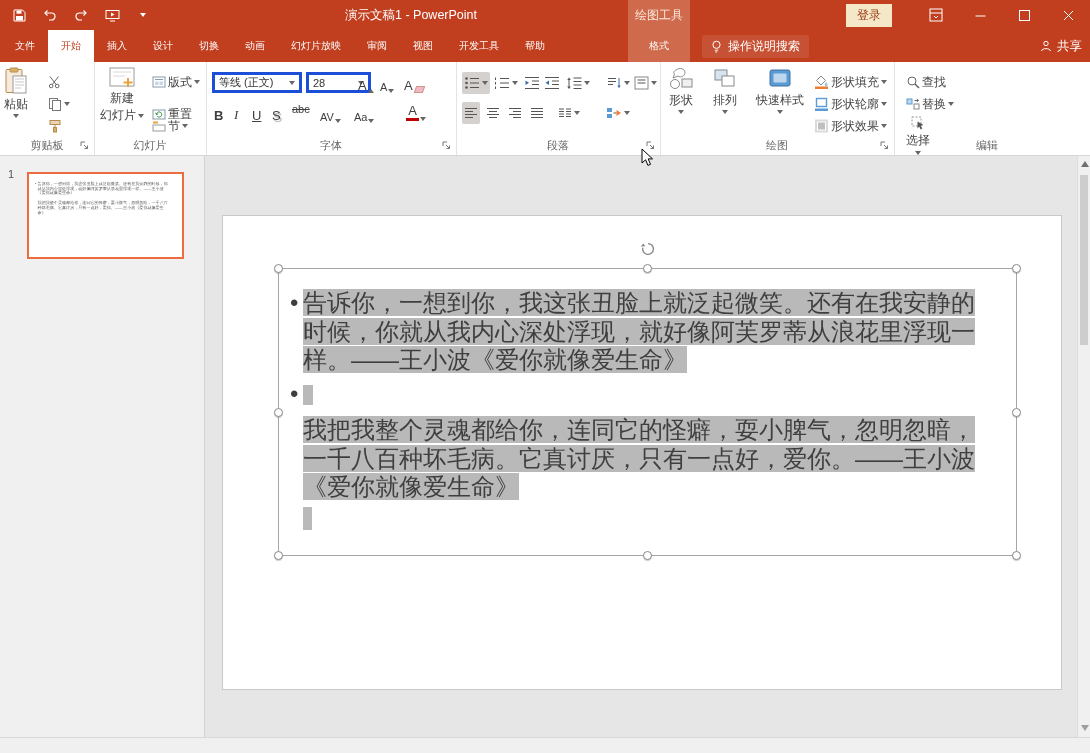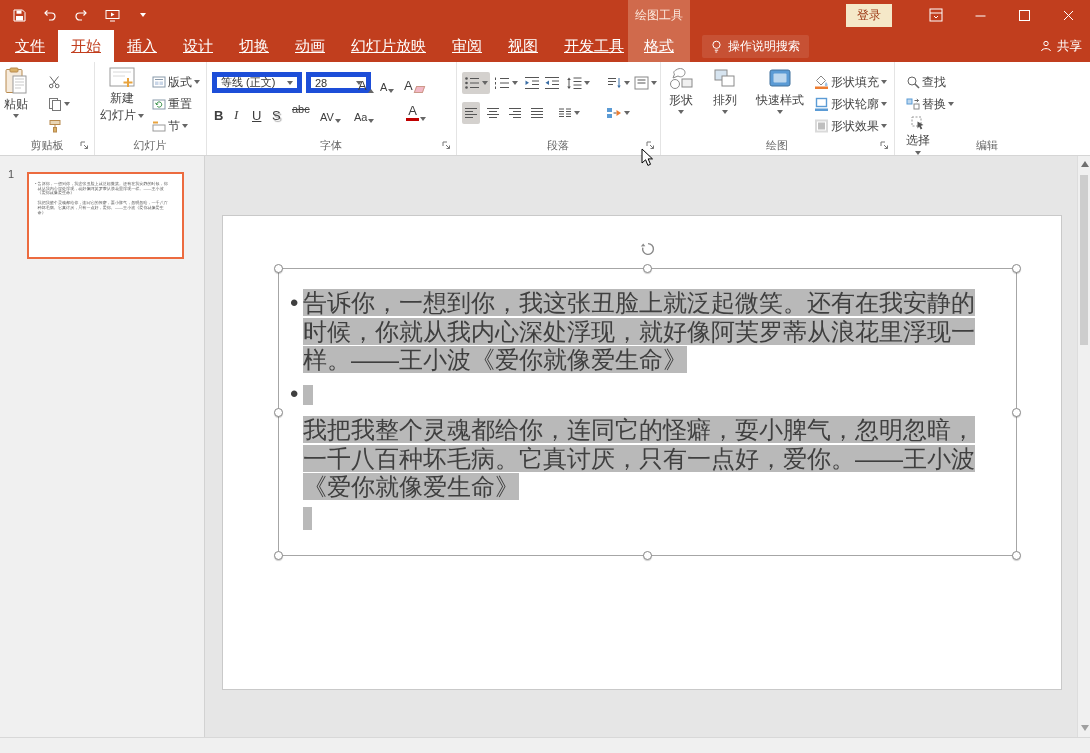--- a/index.html
+++ b/index.html
@@ -18,33 +18,33 @@
   .qbtn{display:flex;align-items:center;justify-content:center;width:18px;height:22px;}
   #win-title{position:absolute;left:345px;top:0;height:30px;display:flex;align-items:center;font-size:12.5px;color:#fff;white-space:nowrap;}
   #ctx-top{position:absolute;left:628px;top:0;width:62px;height:30px;background:#D06A4C;display:flex;align-items:center;justify-content:center;font-size:12px;color:#FBE9DD;}
   .tb-right{position:absolute;right:0;top:0;height:30px;display:flex;align-items:center;}
   #signin{background:#F5E8C8;color:#9E3A17;font-size:12px;padding:3px 11px;margin-right:22px;cursor:default;}
   .wbtn{width:44px;height:30px;display:flex;align-items:center;justify-content:center;}
 
   
   #tabrow{position:absolute;left:0;top:30px;width:1090px;height:32px;background:#C13E1E;z-index:4;}
   .tabs{display:flex;height:32px;align-items:stretch;padding-left:2px;}
-  .tab{display:flex;align-items:center;padding:0 13px;font-size:15px;color:#fff;white-space:nowrap;text-decoration:underline;}
+  .tab{display:flex;align-items:center;padding:0 13px;font-size:10px;color:#fff;white-space:nowrap;}
   .tab.selected{background:#fff;color:#C13E1E;}
   #ctx-tab{position:absolute;left:628px;top:0;width:62px;height:32px;background:#D06A4C;display:flex;align-items:center;justify-content:center;font-size:12.5px;color:#fff;}
   #tellme{position:absolute;left:702px;top:5px;height:23px;display:flex;align-items:center;gap:6px;font-size:12px;color:#fff;padding:0 9px;background:rgba(255,255,255,.10);border-radius:2px;}
   #share{position:absolute;right:8px;top:0;height:32px;display:flex;align-items:center;gap:5px;font-size:12.5px;color:#fff;}
 
   
   #ribbon{position:absolute;left:0;top:62px;width:1090px;height:93px;background:#fff;border-bottom:1px solid #D5D5D5;z-index:3;}
   .grp{position:absolute;top:0;height:93px;border-right:1px solid #E4E4E4;}
   .grp-label{position:absolute;bottom:2px;left:0;right:0;text-align:center;font-size:11px;color:#666;}
   .launcher{position:absolute;bottom:4px;right:4px;width:11px;height:11px;display:flex;align-items:center;justify-content:center;}
   .bigbtn{position:absolute;top:5px;display:flex;flex-direction:column;align-items:center;font-size:12px;color:#444;gap:2px;line-height:15px;}
-  .combo{position:absolute;height:21px;border:5px solid #1d4ed8;background:#fff;font-size:11px;color:#333;display:flex;align-items:center;gap:4px;padding:0 4px;justify-content:space-between;box-sizing:border-box;}
+  .combo{position:absolute;height:21px;border:3px solid #1d4ed8;background:#fff;font-size:11px;color:#333;display:flex;align-items:center;gap:4px;padding:0 4px;justify-content:space-between;box-sizing:border-box;}
   .tbtn{position:absolute;display:inline-flex;align-items:flex-end;justify-content:center;gap:1px;height:21px;font-size:13px;color:#3E3E3E;padding:0 2px;}
   .ibtn{position:absolute;display:flex;align-items:center;gap:2px;height:20px;padding:1px 2px;}
   .on{background:#D4D1CE;border-radius:2px;}
   .bold{font-weight:bold;}
   .ital{font-style:italic;font-family:"Liberation Serif","DejaVu Serif",serif;}
   .undl{text-decoration:underline;}
   .shdw{text-shadow:1.5px 1.5px 1px #AAA;}
   .strike{text-decoration:line-through;font-size:11px;}
   .small{font-size:11px;}
   .colorbar{width:13px;height:3px;background:#C00000;margin-top:1px;}
@@ -117,20 +117,21 @@
           <rect x="1" y="1.5" width="13" height="8" fill="none" stroke="#fff"></rect>
           <path d="M6 3.5 9.5 5.5 6 7.5z" fill="#fff"></path>
           <path d="M5 12h5" stroke="#fff"></path>
         </svg>
     </span>
     <span class="qbtn">
         <span class="tri tri-w"></span>
       </span>
   </div>
 
+  <div id="win-title">演示文稿1 - PowerPoint</div>
 
   <div id="ctx-top">绘图工具</div>
 
   <div class="tb-right">
     <span id="signin">登录</span>
     <span class="wbtn">
       <svg width="14" height="14" viewBox="0 0 14 14">
           <rect x="1" y="1" width="12" height="12" fill="none" stroke="#fff"></rect>
           <path d="M1 5h12" stroke="#fff"></path>
           <path d="M5 8l2 2 2-2" fill="none" stroke="#fff"></path>
@@ -262,21 +263,21 @@
         <svg width="14" height="12" viewBox="0 0 14 12">
             <rect x="1" y="1" width="12" height="10" fill="#fff" stroke="#8899AA"></rect>
             <path d="M3 3.5h8" stroke="#8899AA"></path>
             <rect x="3" y="5.5" width="3.5" height="3.5" fill="#C9D6E8"></rect>
             <rect x="7.5" y="5.5" width="3.5" height="3.5" fill="#C9D6E8"></rect>
           </svg>
       </span>
       <span>版式</span>
       <span class="tri"></span>
     </div>
-    <div class="ibtn" style="left:56px;top:31px;font-size:12px;color:#444;">
+    <div class="ibtn" style="left:56px;top:41px;font-size:12px;color:#444;">
       <span>
         <svg width="14" height="12" viewBox="0 0 14 12">
             <rect x="1" y="2" width="12" height="9" fill="#fff" stroke="#8899AA"></rect>
             <path d="M4.5 6.5a2.6 2.6 0 1 1 .8 1.9" fill="none" stroke="#2B8A3E"></path>
             <path d="M3.6 4.8 4.5 6.6l1.7-.7" fill="none" stroke="#2B8A3E"></path>
           </svg>
       </span>
       <span>重置</span>
     </div>
     <div class="ibtn" style="left:56px;top:53px;font-size:12px;color:#444;">

